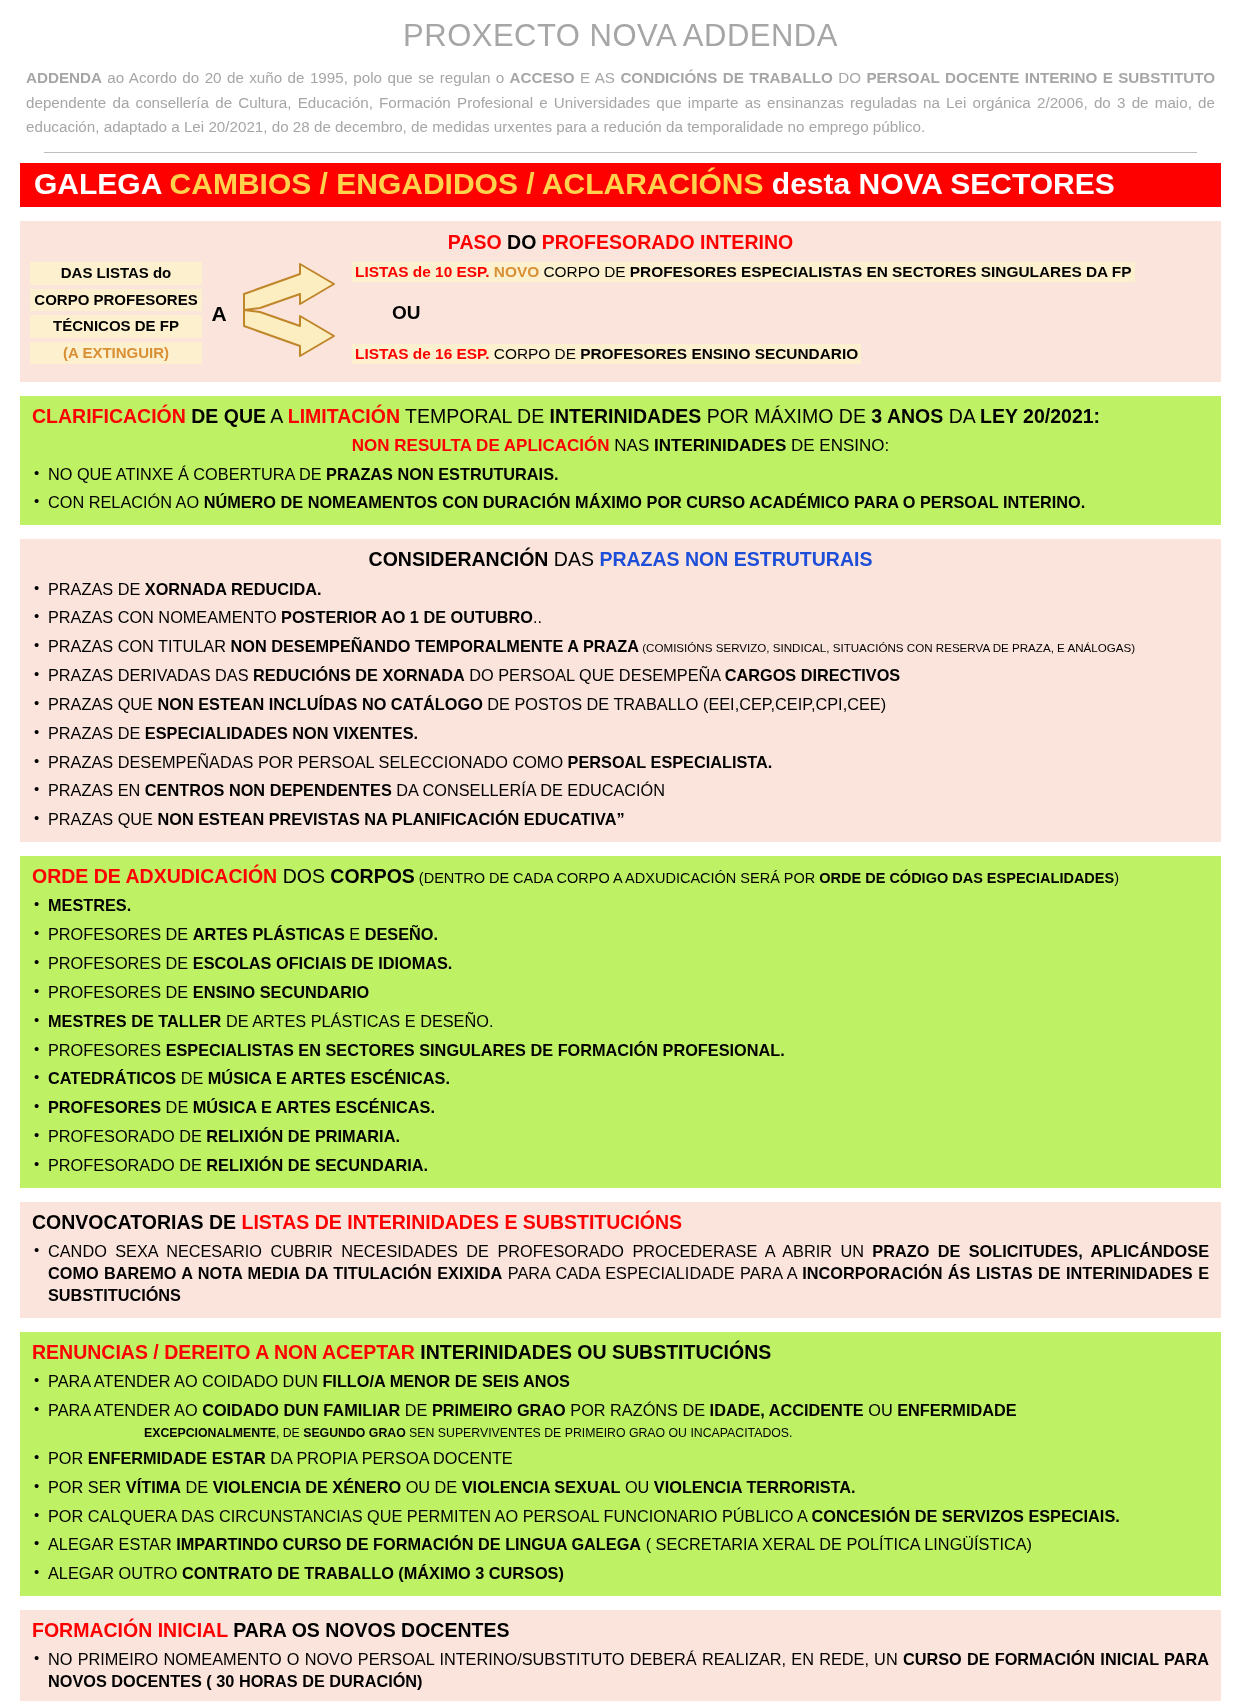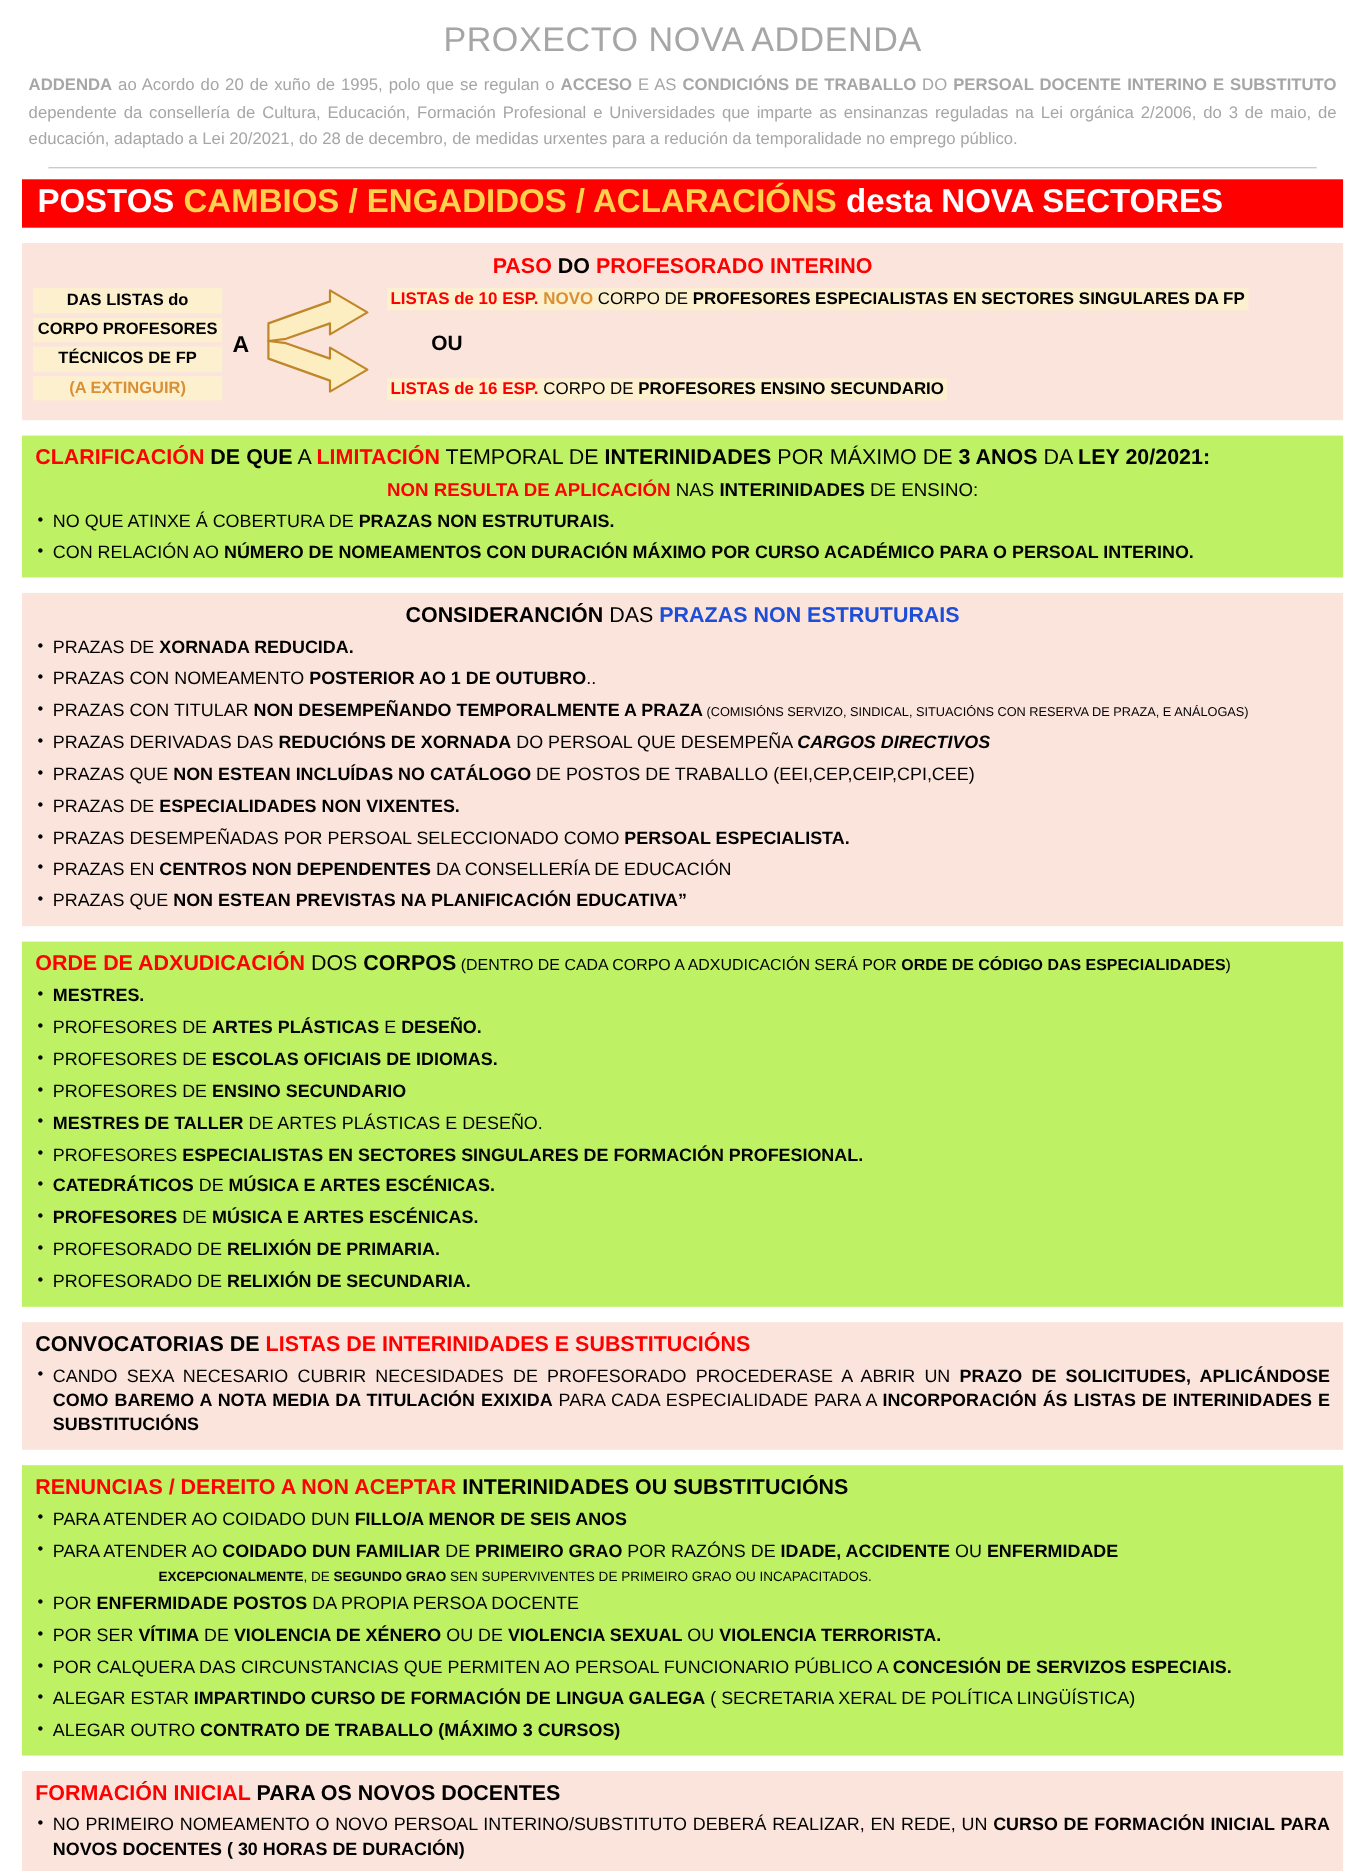--- a/index.html
+++ b/index.html
@@ -226,21 +226,21 @@
         <rect x="940" y="430" width="250" height="44" fill="#cfe6f2"></rect>
       </g>
     </svg>
   </div>
 
   <h1 class="doc-title">PROXECTO NOVA ADDENDA</h1>
   <p class="intro"><span style="font-weight: bold;">ADDENDA</span><span style="font-weight: normal;"> ao Acordo do 20 de xuño de 1995, polo que se regulan o </span><span style="font-weight: bold;">ACCESO</span><span style="font-weight: normal;"> E AS </span><span style="font-weight: bold;">CONDICIÓNS DE TRABALLO</span><span style="font-weight: normal;"> DO </span><span style="font-weight: bold;">PERSOAL DOCENTE INTERINO E SUBSTITUTO</span><span style="font-weight: normal;"> dependente da consellería de Cultura, Educación, Formación Profesional e Universidades que imparte as ensinanzas reguladas na Lei orgánica 2/2006, do 3 de maio, de educación, adaptado a Lei 20/2021, do 28 de decembro, de medidas urxentes para a redución da temporalidade no emprego público.</span></p>
   <hr class="hr-rule">
 
   <div class="banner">
-    <span>POSTOS</span>
+    <span>GALEGA</span>
     <span class="yellow">CAMBIOS / ENGADIDOS / ACLARACIÓNS</span>
     <span>desta NOVA SECTORES</span>
   </div>
 
   <div class="diagram">
     <div class="diagram-title">
       <span class="red">PASO</span><span class="blk"> DO </span><span class="red">PROFESORADO INTERINO</span>
     </div>
     <div class="diagram-body">
       <div class="left-box">
@@ -276,21 +276,21 @@
         <li><span style="font-weight: normal;">CON RELACIÓN AO </span><span style="font-weight: bold;">NÚMERO DE NOMEAMENTOS CON DURACIÓN MÁXIMO POR CURSO ACADÉMICO PARA O PERSOAL INTERINO.</span></li>
       </ul>
   </div>
 
   <div class="sec pink">
     <div class="sec-head center"><span style="font-weight: bold;">CONSIDERANCIÓN</span><span style="font-weight: normal;"> DAS </span><span style="font-weight: bold; color: #1d4ed8;">PRAZAS NON ESTRUTURAIS</span></div>
     <ul class="bul">
         <li><span style="font-weight: normal;">PRAZAS DE </span><span style="font-weight: bold;">XORNADA REDUCIDA.</span></li>
         <li><span style="font-weight: normal;">PRAZAS CON NOMEAMENTO </span><span style="font-weight: bold;">POSTERIOR AO 1 DE OUTUBRO</span><span style="font-weight: normal;">..</span></li>
         <li><span style="font-weight: normal;">PRAZAS CON TITULAR </span><span style="font-weight: bold;">NON DESEMPEÑANDO TEMPORALMENTE A PRAZA</span><span class="tiny" style="font-weight: normal;"> (COMISIÓNS SERVIZO, SINDICAL, SITUACIÓNS CON RESERVA DE PRAZA, E ANÁLOGAS)</span></li>
-        <li><span style="font-weight: normal;">PRAZAS DERIVADAS DAS </span><span style="font-weight: bold;">REDUCIÓNS DE XORNADA</span><span style="font-weight: normal;"> DO PERSOAL QUE DESEMPEÑA </span><span style="font-weight: bold; font-style: italic;">CARGOS DIRECTIVOS</span></li>
+        <li><span style="font-weight: normal;">PRAZAS DERIVADAS DAS </span><span style="font-weight: bold;">REDUCIÓNS DE XORNADA</span><span style="font-weight: normal;"> DO PERSOAL QUE DESEMPEÑA </span><span style="font-weight: bold;">CARGOS DIRECTIVOS</span></li>
         <li><span style="font-weight: normal;">PRAZAS QUE </span><span style="font-weight: bold;">NON ESTEAN INCLUÍDAS NO CATÁLOGO</span><span style="font-weight: normal;"> DE POSTOS DE TRABALLO (EEI,CEP,CEIP,CPI,CEE)</span></li>
         <li><span style="font-weight: normal;">PRAZAS DE </span><span style="font-weight: bold;">ESPECIALIDADES NON VIXENTES.</span></li>
         <li><span style="font-weight: normal;">PRAZAS DESEMPEÑADAS POR PERSOAL SELECCIONADO COMO </span><span style="font-weight: bold;">PERSOAL ESPECIALISTA.</span></li>
         <li><span style="font-weight: normal;">PRAZAS EN </span><span style="font-weight: bold;">CENTROS NON DEPENDENTES</span><span style="font-weight: normal;"> DA CONSELLERÍA DE EDUCACIÓN</span></li>
         <li><span style="font-weight: normal;">PRAZAS QUE </span><span style="font-weight: bold;">NON ESTEAN PREVISTAS NA PLANIFICACIÓN EDUCATIVA”</span></li>
       </ul>
   </div>
 
   <div class="sec cream">
     <div class="sec-head"><span style="font-weight: bold; color: rgb(255, 0, 0);">ORDE DE ADXUDICACIÓN</span><span style="font-weight: normal;"> DOS </span><span style="font-weight: bold;">CORPOS</span><span style="font-weight: normal; font-size: 14.5px;"> (DENTRO DE CADA CORPO A ADXUDICACIÓN SERÁ POR </span><span style="font-weight: bold; font-size: 14.5px;">ORDE DE CÓDIGO DAS ESPECIALIDADES</span><span style="font-weight: normal; font-size: 14.5px;">)</span></div>
@@ -313,21 +313,21 @@
     <ul class="bul just">
         <li><span style="font-weight: normal;">CANDO SEXA NECESARIO CUBRIR NECESIDADES DE PROFESORADO PROCEDERASE A ABRIR UN </span><span style="font-weight: bold;">PRAZO DE SOLICITUDES, APLICÁNDOSE COMO BAREMO A NOTA MEDIA DA TITULACIÓN EXIXIDA</span><span style="font-weight: normal;"> PARA CADA ESPECIALIDADE PARA A </span><span style="font-weight: bold;">INCORPORACIÓN ÁS LISTAS DE INTERINIDADES E SUBSTITUCIÓNS</span></li>
       </ul>
   </div>
 
   <div class="sec cream">
     <div class="sec-head"><span style="font-weight: bold; color: rgb(255, 0, 0);">RENUNCIAS / DEREITO A NON ACEPTAR</span><span style="font-weight: bold;"> INTERINIDADES OU SUBSTITUCIÓNS</span></div>
     <ul class="bul">
         <li><span style="font-weight: normal;">PARA ATENDER AO COIDADO DUN </span><span style="font-weight: bold;">FILLO/A MENOR DE SEIS ANOS</span></li>
         <li><span style="font-weight: normal;">PARA ATENDER AO </span><span style="font-weight: bold;">COIDADO DUN FAMILIAR</span><span style="font-weight: normal;"> DE </span><span style="font-weight: bold;">PRIMEIRO GRAO</span><span style="font-weight: normal;"> POR RAZÓNS DE </span><span style="font-weight: bold;">IDADE, ACCIDENTE</span><span style="font-weight: normal;"> OU </span><span style="font-weight: bold;">ENFERMIDADE</span><span class="sub-indent"><span style="font-weight: bold;">EXCEPCIONALMENTE</span><span style="font-weight: normal;">, DE </span><span style="font-weight: bold;">SEGUNDO GRAO</span><span style="font-weight: normal;"> SEN SUPERVIVENTES DE PRIMEIRO GRAO OU INCAPACITADOS.</span></span></li>
-        <li><span style="font-weight: normal;">POR </span><span style="font-weight: bold;">ENFERMIDADE POSTOS</span><span style="font-weight: normal;"> DA PROPIA PERSOA DOCENTE</span></li>
+        <li><span style="font-weight: normal;">POR </span><span style="font-weight: bold;">ENFERMIDADE ESTAR</span><span style="font-weight: normal;"> DA PROPIA PERSOA DOCENTE</span></li>
         <li><span style="font-weight: normal;">POR SER </span><span style="font-weight: bold;">VÍTIMA</span><span style="font-weight: normal;"> DE </span><span style="font-weight: bold;">VIOLENCIA DE XÉNERO</span><span style="font-weight: normal;"> OU DE </span><span style="font-weight: bold;">VIOLENCIA SEXUAL</span><span style="font-weight: normal;"> OU </span><span style="font-weight: bold;">VIOLENCIA TERRORISTA.</span></li>
         <li><span style="font-weight: normal;">POR CALQUERA DAS CIRCUNSTANCIAS QUE PERMITEN AO PERSOAL FUNCIONARIO PÚBLICO A </span><span style="font-weight: bold;">CONCESIÓN DE SERVIZOS ESPECIAIS.</span></li>
         <li><span style="font-weight: normal;">ALEGAR ESTAR </span><span style="font-weight: bold;">IMPARTINDO CURSO DE FORMACIÓN DE LINGUA GALEGA</span><span style="font-weight: normal;"> ( SECRETARIA XERAL DE POLÍTICA LINGÜÍSTICA)</span></li>
         <li><span style="font-weight: normal;">ALEGAR OUTRO </span><span style="font-weight: bold;">CONTRATO DE TRABALLO (MÁXIMO 3 CURSOS)</span></li>
       </ul>
   </div>
 
   <div class="sec pink">
     <div class="sec-head"><span style="font-weight: bold; color: rgb(255, 0, 0);">FORMACIÓN INICIAL</span><span style="font-weight: bold;"> PARA OS NOVOS DOCENTES</span></div>
     <ul class="bul just">

